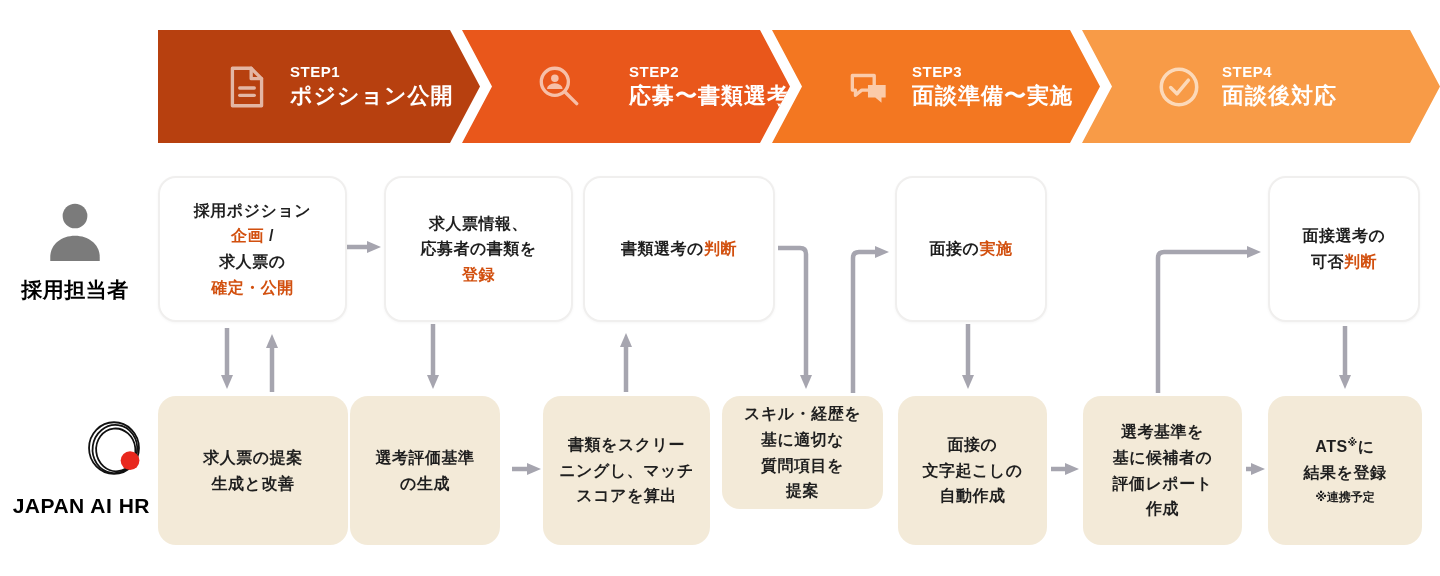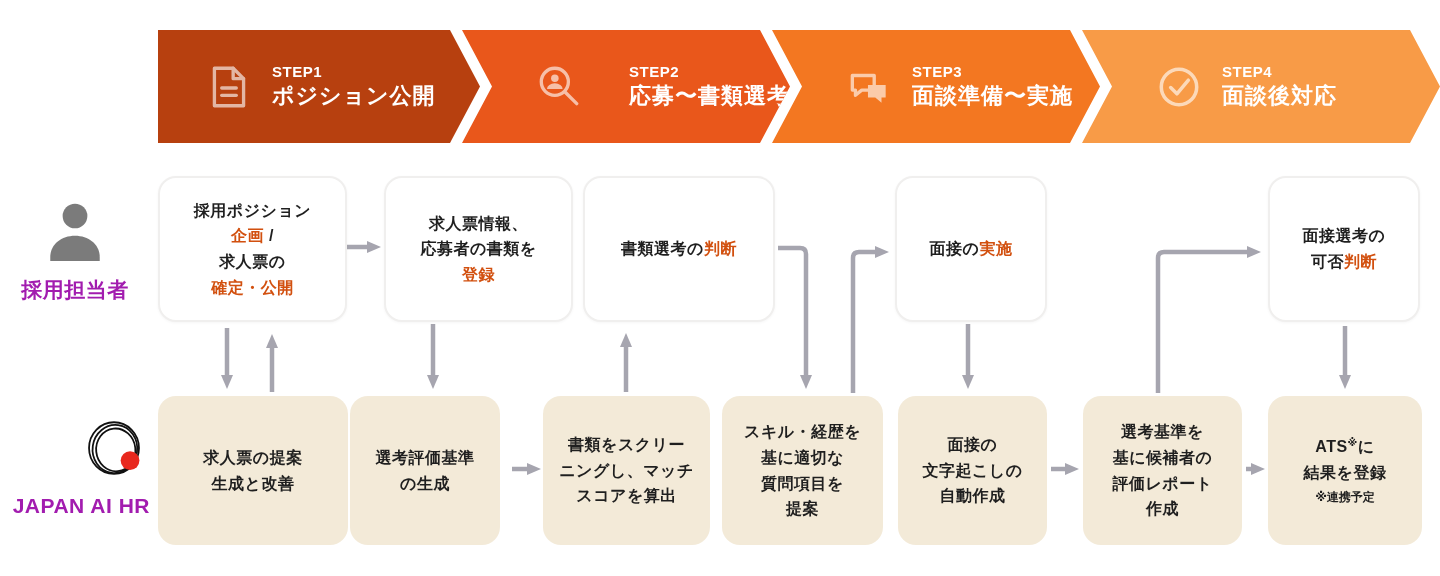--- a/index.html
+++ b/index.html
@@ -11,33 +11,33 @@
   body{font-family:"Liberation Sans","DejaVu Sans",sans-serif;}
   .canvas{position:relative;width:1440px;height:576px;background:#fff;overflow:hidden;}
 
   
   .connectors{position:absolute;left:0;top:0;z-index:1;pointer-events:none;}
   .flow-line{fill:none;stroke:var(--arrow);stroke-width:4.5;}
   .ah{fill:var(--arrow);}
 
   
   .chevron{position:absolute;top:30px;height:113px;display:flex;align-items:center;z-index:2;color:#fff;}
-  .chevron.first{clip-path:polygon(0 0,calc(100% - 30px) 0,100% 50%,calc(100% - 30px) 100%,0 100%);padding-left:46px;}
+  .chevron.first{clip-path:polygon(0 0,calc(100% - 30px) 0,100% 50%,calc(100% - 30px) 100%,0 100%);padding-left:64px;}
   .chevron.notched{clip-path:polygon(0 0,calc(100% - 30px) 0,100% 50%,calc(100% - 30px) 100%,0 100%,30px 50%);padding-left:72px;}
   .step-icon{flex:0 0 auto;width:50px;height:50px;margin-right:18px;opacity:.62;}
   .step-icon svg{width:50px;height:50px;display:block;}
   .step-text{display:flex;flex-direction:column;line-height:1.25;}
   .step-label{font-size:15px;font-weight:bold;letter-spacing:.5px;}
   .step-title{font-size:22px;font-weight:bold;letter-spacing:1px;}
 
   
   .lane{position:absolute;left:0;width:150px;display:flex;flex-direction:column;align-items:center;z-index:2;}
   .lane-recruiter{top:200px;}
   .lane-service{top:416px;align-items:flex-end;}
-  .lane-caption{font-size:21px;font-weight:bold;color:#a21caf;margin-top:8px;letter-spacing:.5px;white-space:nowrap;}
+  .lane-caption{font-size:21px;font-weight:bold;color:#000000;margin-top:8px;letter-spacing:.5px;white-space:nowrap;}
 
   
   .card{position:absolute;border-radius:18px;display:flex;flex-direction:column;align-items:center;justify-content:center;
         text-align:center;font-weight:bold;font-size:16px;line-height:1.6;color:var(--text);z-index:2;letter-spacing:.5px;}
   .card.white{background:#fff;border:2px solid #F0EFEE;box-shadow:0 1px 3px rgba(0,0,0,0.04);}
   .card.beige{background:var(--beige);}
   .accent{color:var(--accent);}
   .note{font-size:12px;letter-spacing:0;margin-top:2px;}
   sup{font-size:10px;}
 </style>
@@ -198,21 +198,21 @@
   </div>
 
   <div class="card beige" style="left:543px;top:396px;width:167px;height:149px">
     <div>
       <span>書類をスクリー</span><br>
       <span>ニングし、マッチ</span><br>
       <span>スコアを算出</span>
     </div>
   </div>
 
-  <div class="card beige" style="left:722px;top:396px;width:161px;height:149px">
+  <div class="card beige" style="left:722px;top:396px;width:161px;height:113px">
     <div>
       <span>スキル・経歴を</span><br>
       <span>基に適切な</span><br>
       <span>質問項目を</span><br>
       <span>提案</span>
     </div>
   </div>
 
   <div class="card beige" style="left:898px;top:396px;width:149px;height:149px">
     <div>

